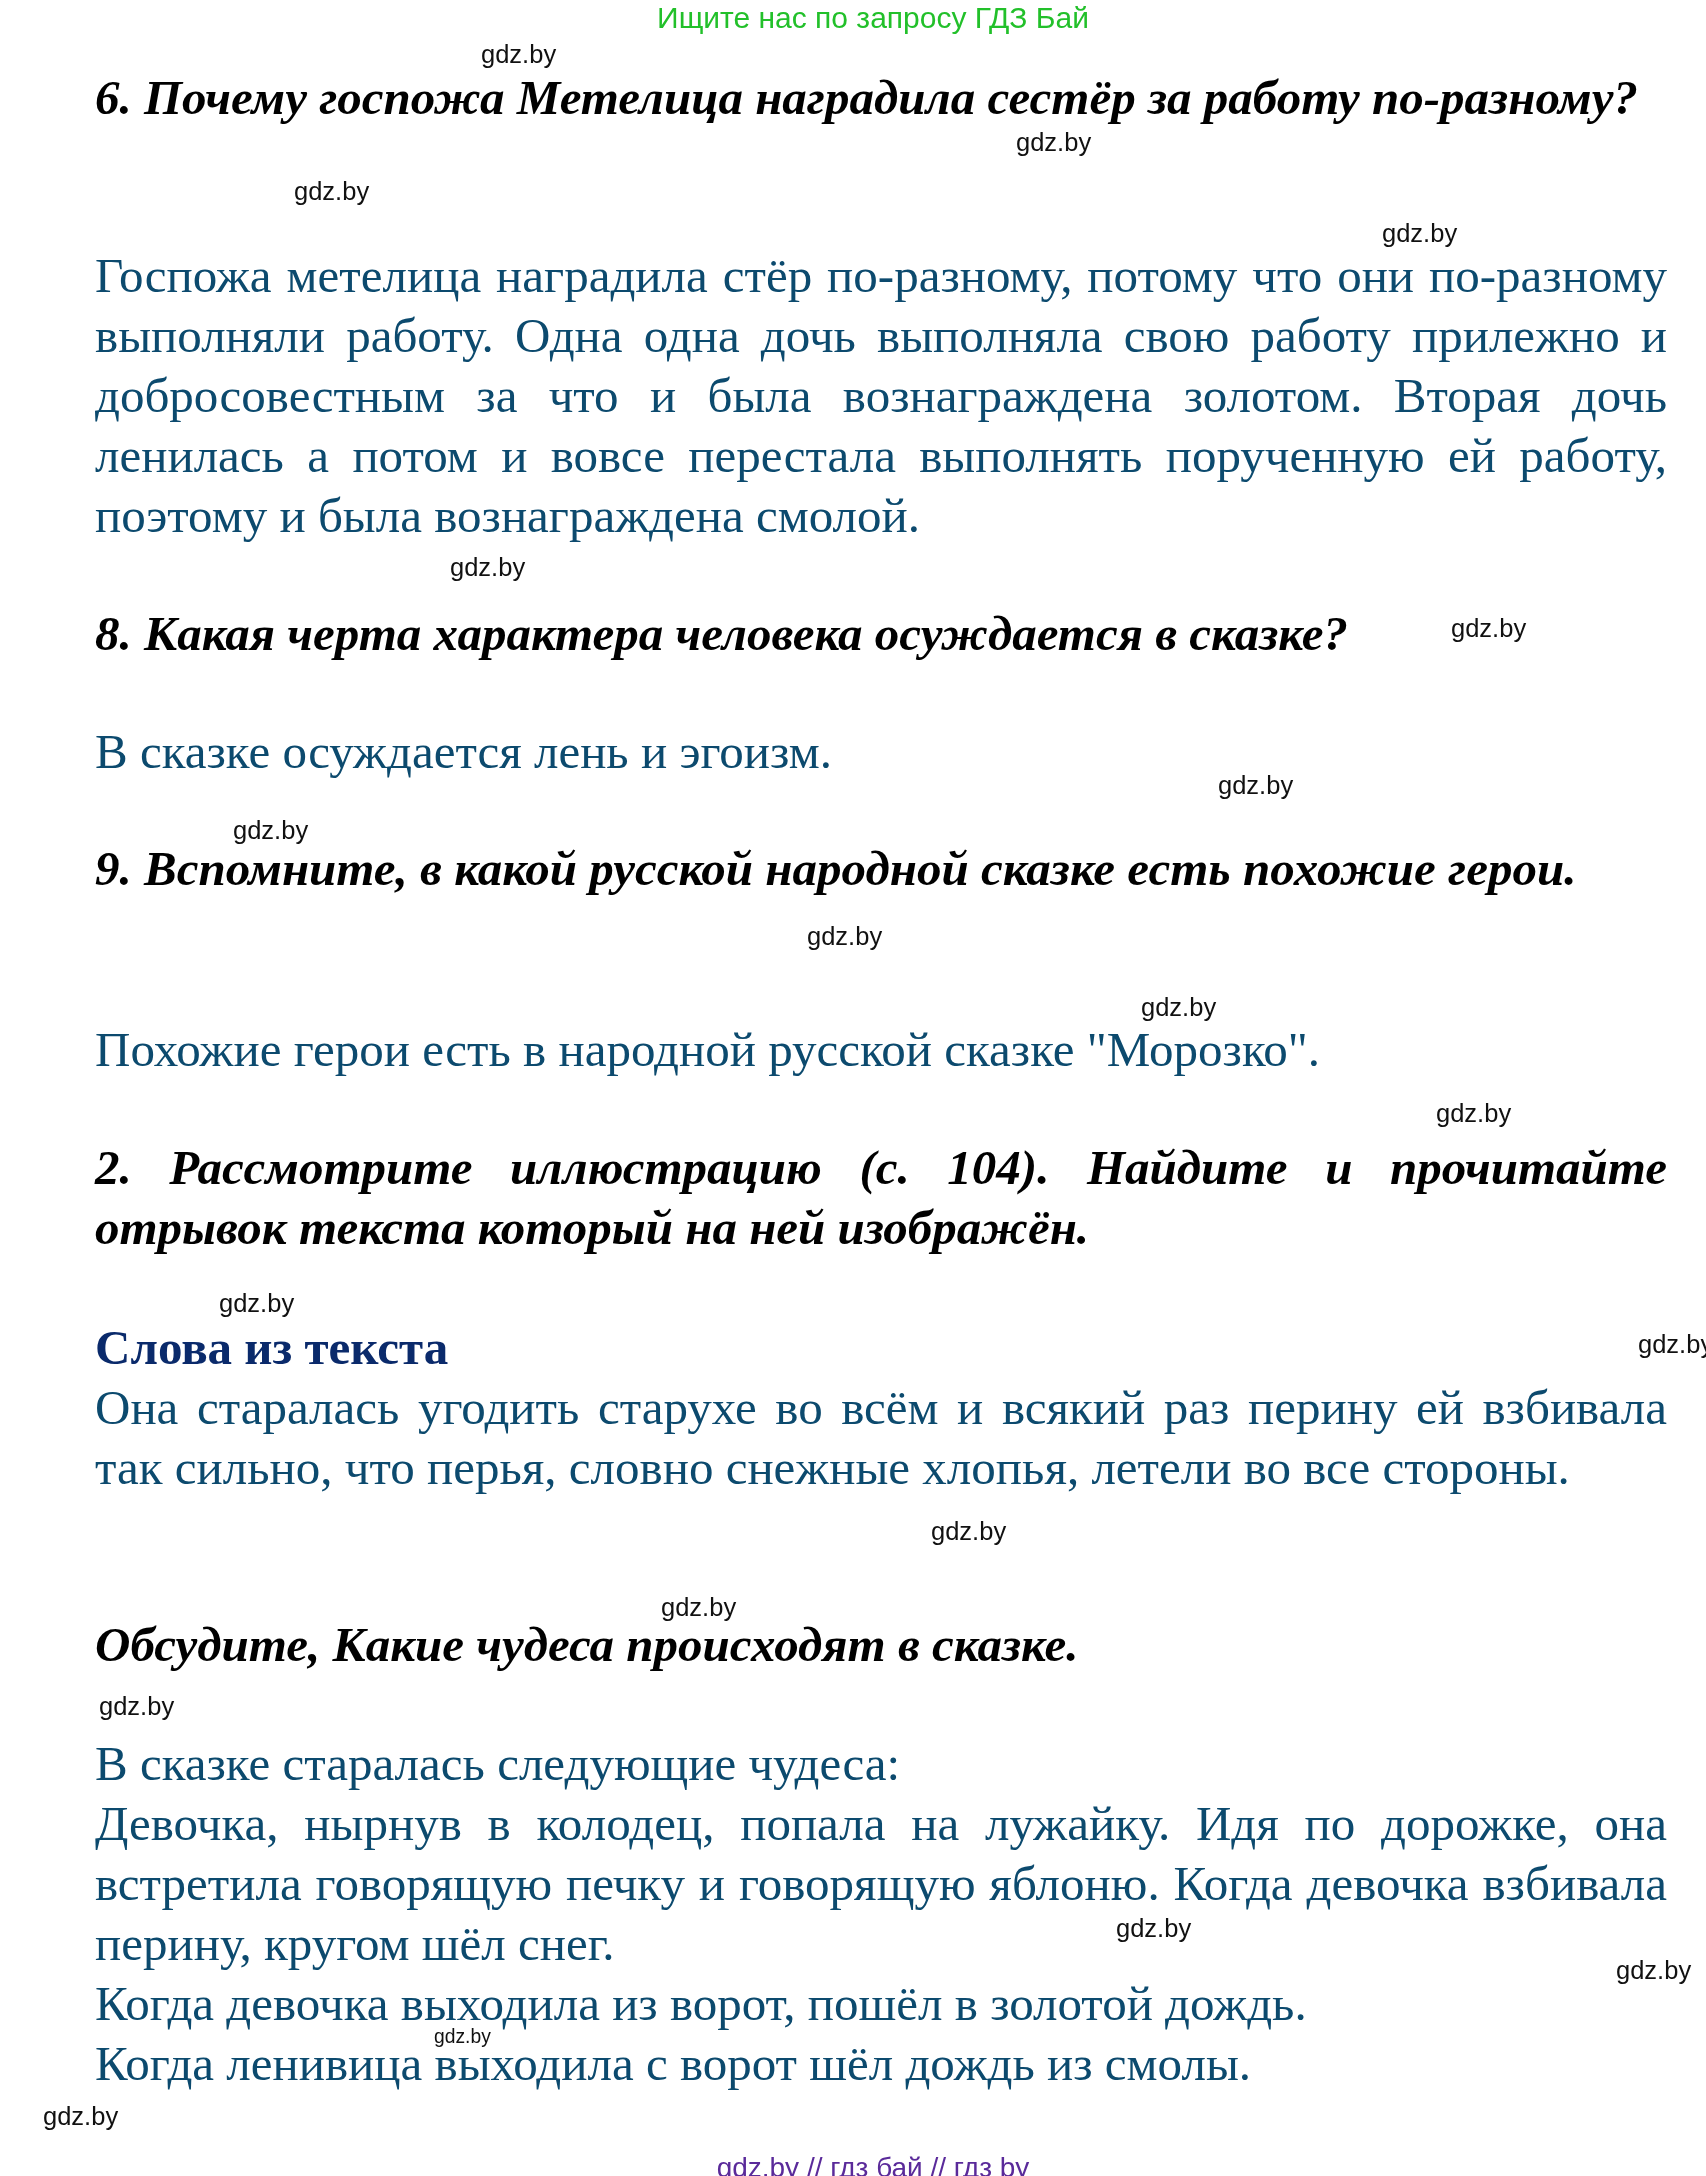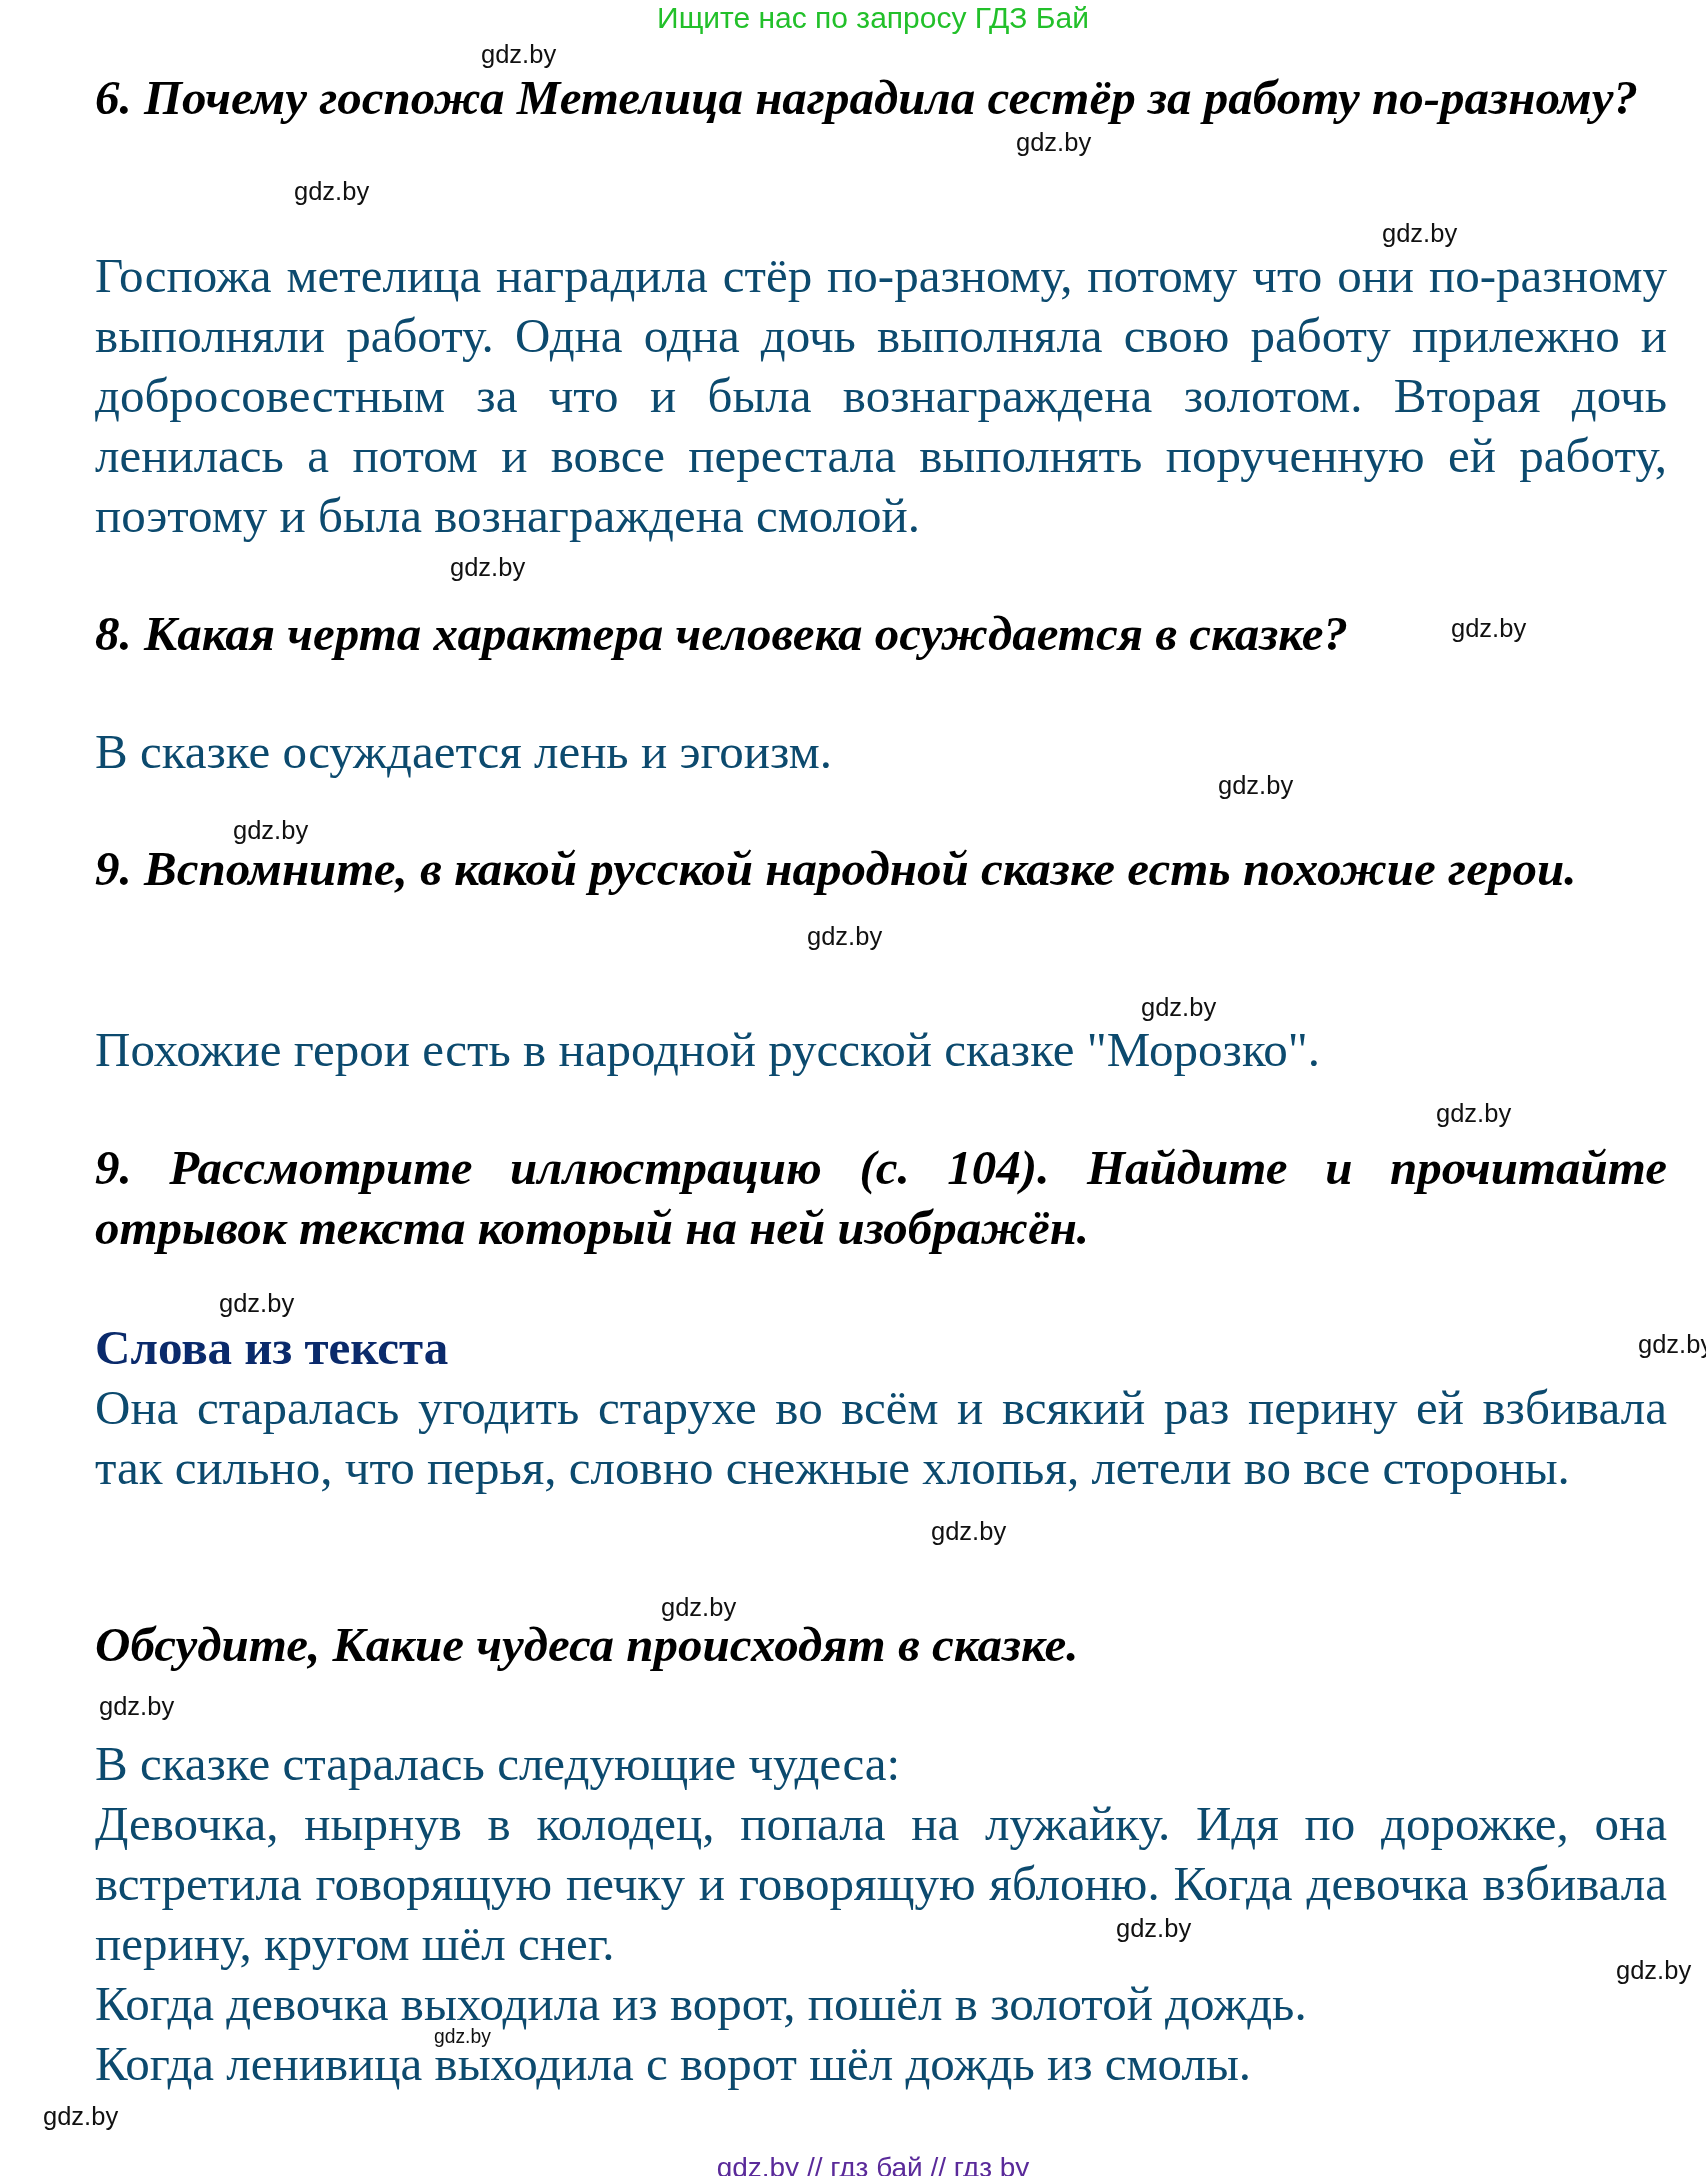--- a/index.html
+++ b/index.html
@@ -46,21 +46,21 @@
 
 <div class="abs q" style="top:68px">6. Почему госпожа Метелица наградила сестёр за работу по-разному?</div>
 <div class="abs a" style="top:246px">Госпожа метелица наградила стёр по-разному, потому что они по-разному выполняли работу. Одна одна дочь выполняла свою работу прилежно и добросовестным за что и была вознаграждена золотом. Вторая дочь ленилась а потом и вовсе перестала выполнять порученную ей работу, поэтому и была вознаграждена смолой.</div>
 
 <div class="abs q" style="top:604px;width:1369px">8. Какая черта характера человека осуждается в сказке?</div>
 <div class="abs a" style="top:722px">В сказке осуждается лень и эгоизм.</div>
 
 <div class="abs q" style="top:839px">9. Вспомните, в какой русской народной сказке есть похожие герои.</div>
 <div class="abs a" style="top:1020px">Похожие герои есть в народной русской сказке "Морозко".</div>
 
-<div class="abs q" style="top:1138px">9. Рассмотрите иллюстрацию (с. 104). Найдите и прочитайте отрывок текста который на ней изображён.</div>
+<div class="abs q" style="top:1138px">2. Рассмотрите иллюстрацию (с. 104). Найдите и прочитайте отрывок текста который на ней изображён.</div>
 <div class="abs sub" style="top:1320px">Слова из текста</div>
 <div class="abs a" style="top:1378px">Она старалась угодить старухе во всём и всякий раз перину ей взбивала так сильно, что перья, словно снежные хлопья, летели во все стороны.</div>
 
 <div class="abs q" style="top:1615px">Обсудите, Какие чудеса происходят в сказке.</div>
 <div class="abs a" style="top:1734px">
   <p>В сказке  старалась следующие чудеса:</p>
   <p>Девочка, нырнув в колодец, попала на лужайку. Идя по дорожке, она встретила говорящую печку и говорящую яблоню. Когда девочка взбивала перину, кругом шёл снег.</p>
   <p>Когда девочка выходила из ворот, пошёл в золотой дождь.</p>
   <p>Когда ленивица выходила с ворот шёл дождь из смолы.</p>
 </div>

